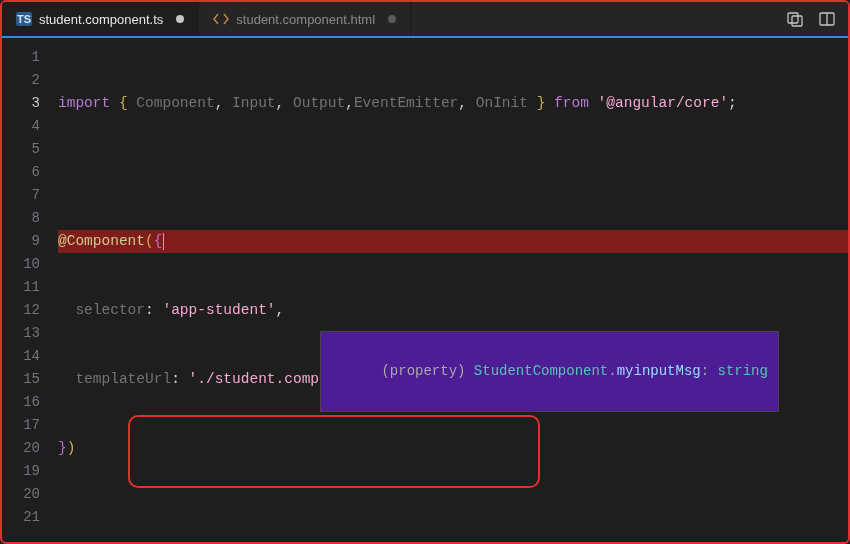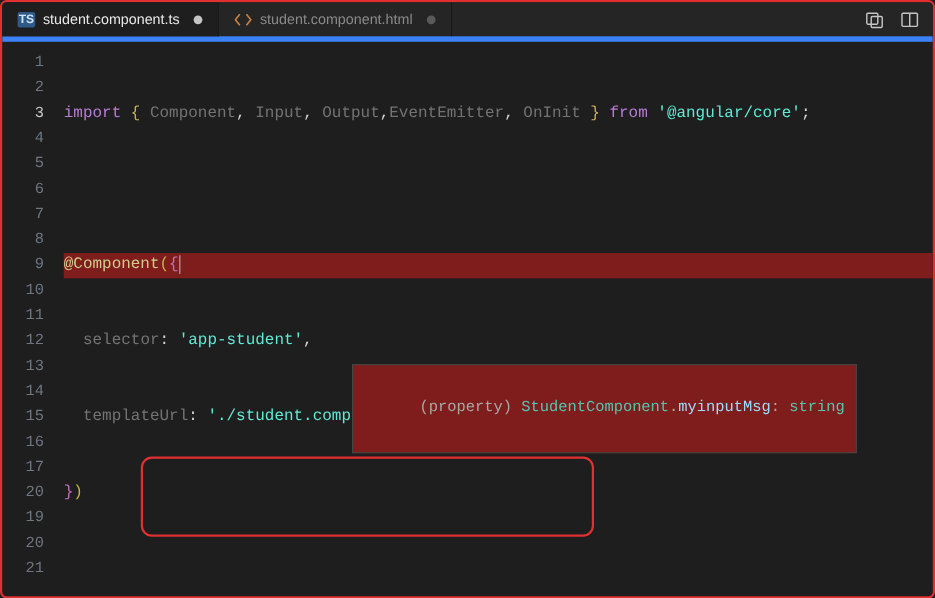--- a/index.html
+++ b/index.html
@@ -12,21 +12,21 @@
     height:544px;
     overflow:hidden;
     border:2px solid #e03030;
     border-radius:6px;
   }
   .tabbar {
     display:flex;
     align-items:center;
     height:36px;
     background:#252526;
-    border-bottom:5px solid #3b82f6;
+    border-bottom:2px solid #3b82f6;
   }
   .tab {
     display:flex;
     align-items:center;
     gap:7px;
     padding:0 14px;
     height:100%;
     border-right:1px solid #1a1a1a;
     color:#8a8a8a;
     cursor:pointer;
@@ -71,33 +71,33 @@
     padding-top:8px;
     font-size:14.5px;
     line-height:23px;
     white-space:pre;
     position:relative;
   }
   .line { height:23px; }
   .line.hl { background:#7f1d1d; }
   
   .k  { color:#b77cd6; }   
-  .s  { color:#5eead4; }   
+  .s  { color:#f9a8d4; }   
   .ty { color:#55c5b0; }   
   .p  { color:#d4d4d4; }   
   .pb { color:#c9b050; }   
   .pp { color:#c070c0; }   
   .v  { color:#737373; }
   .dec{ color:#d0cb8b; }
   
   .tooltip {
     position:absolute;
     top:293px;
     left:262px;
-    background:#7f1d1d;
+    background:#4c1d95;
     border:1px solid #454545;
     padding:5px 10px;
     font-size:14px;
     color:#a8a8a8;
     z-index:10;
   }
   .tooltip .v { color:#9cdcfe; }
   .tooltip .ty { color:#55c5b0; }
   
   .redbox {

